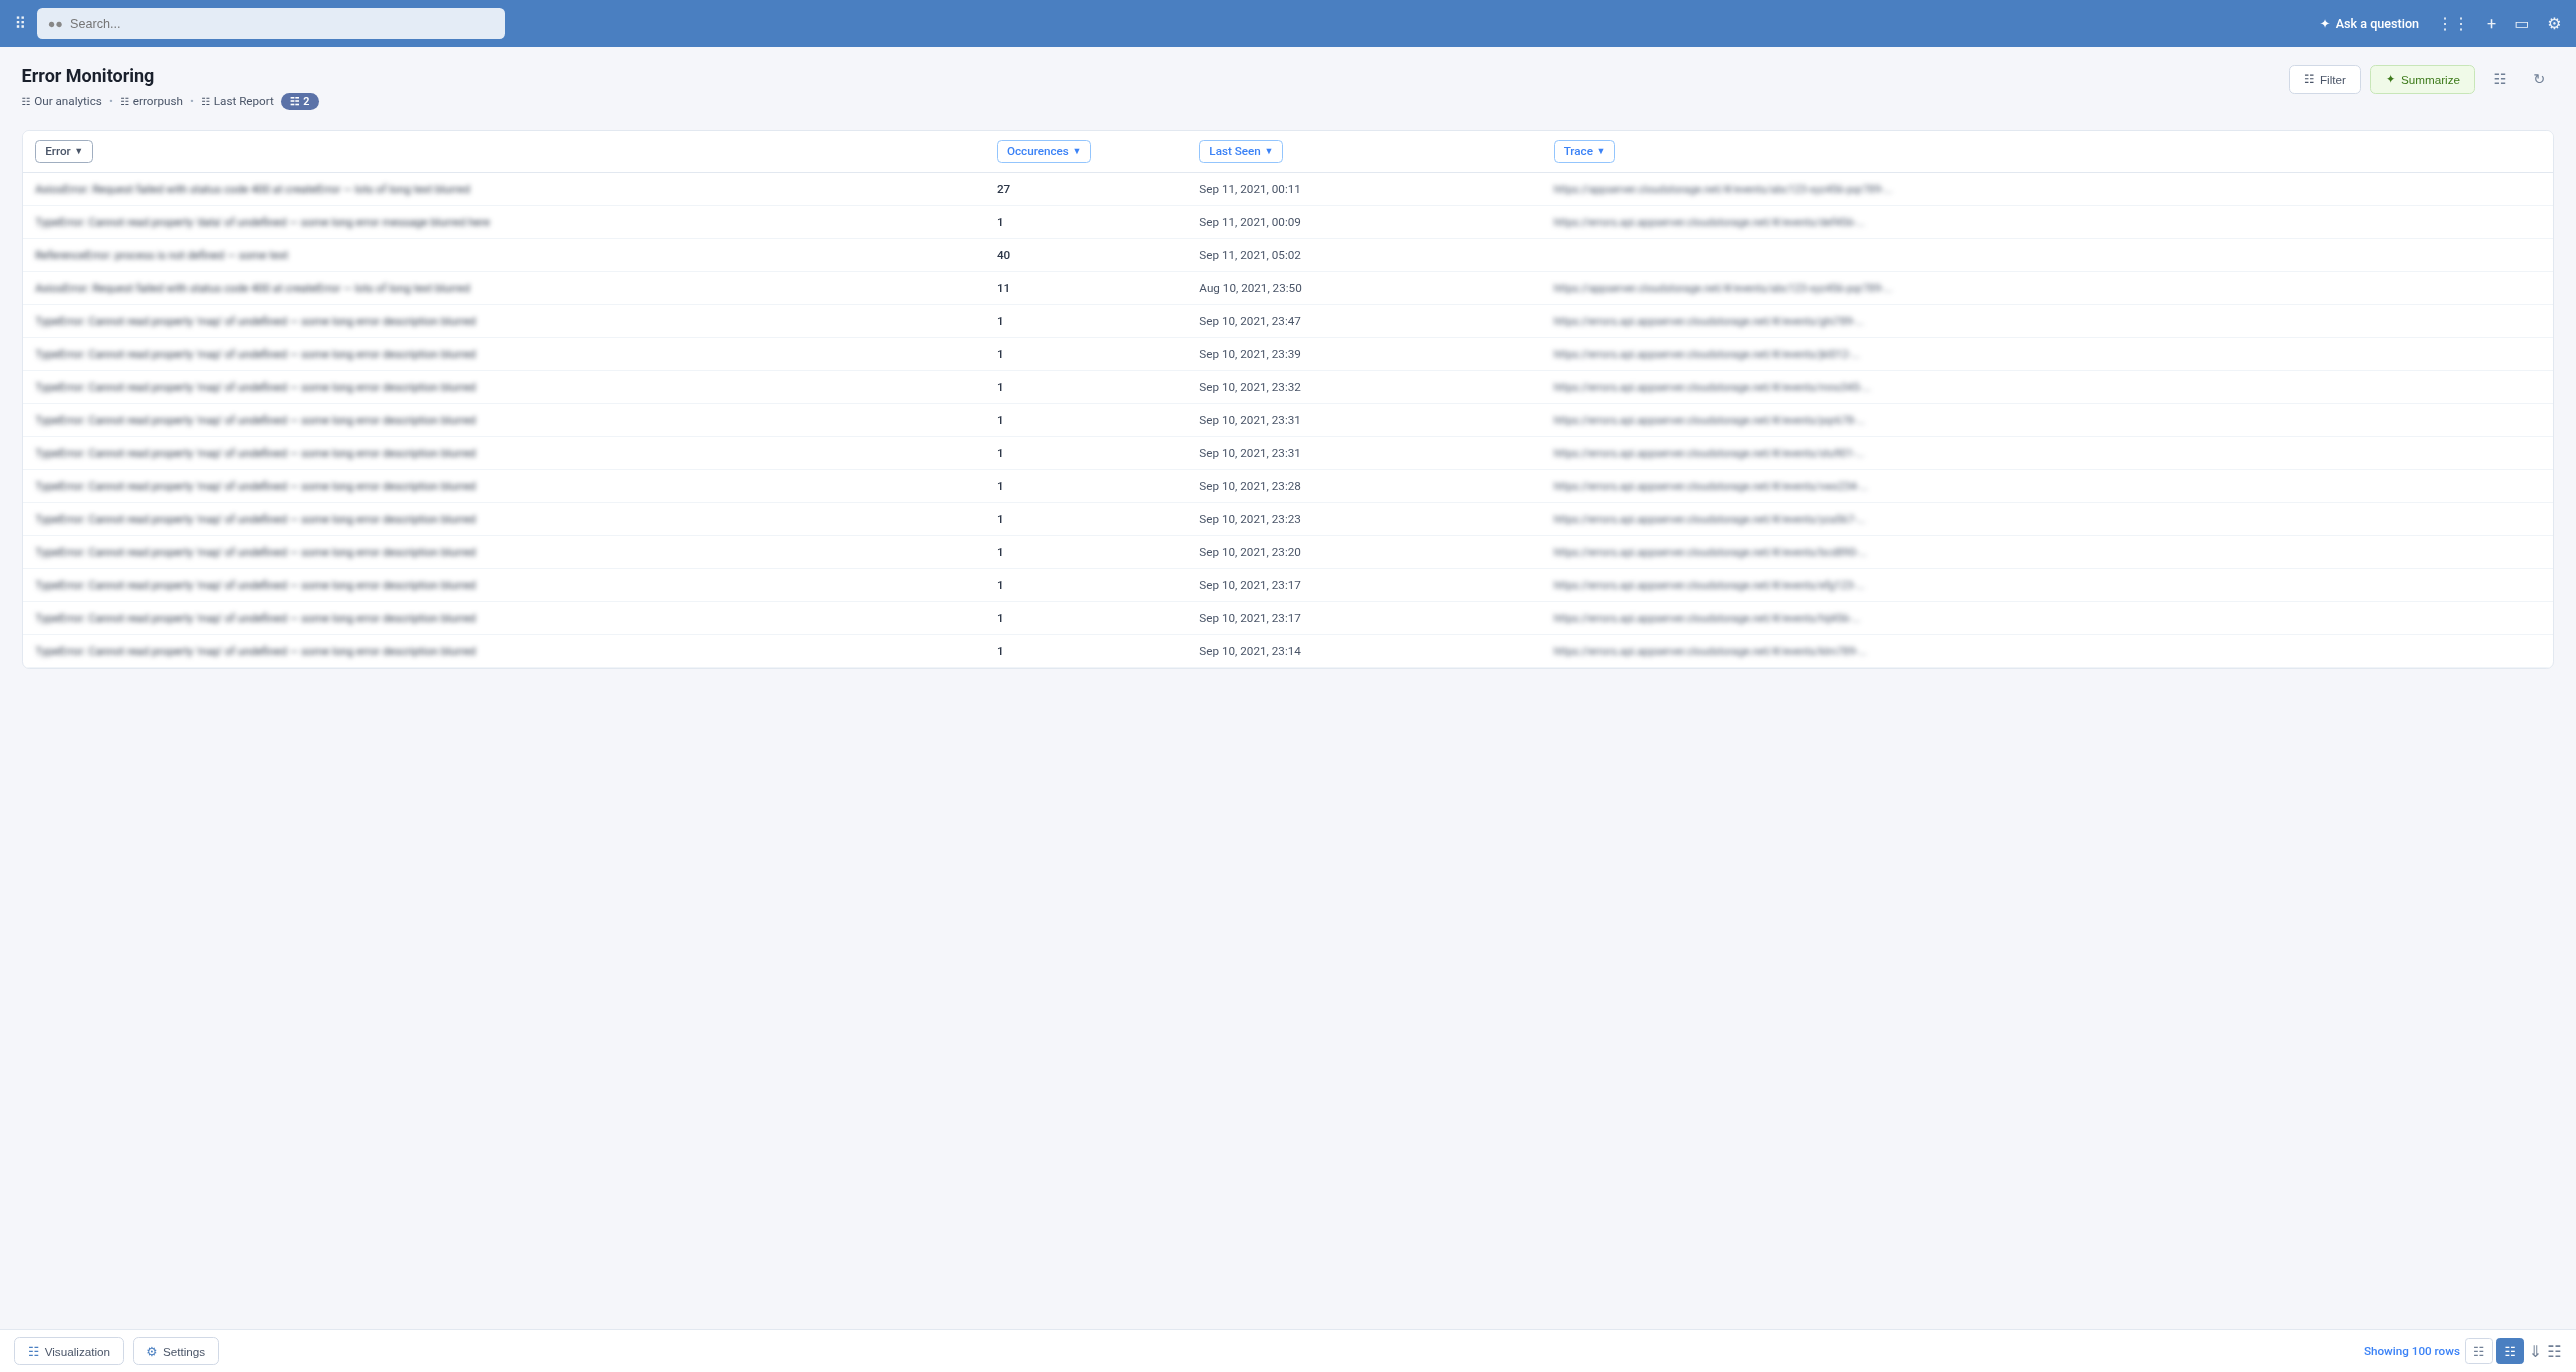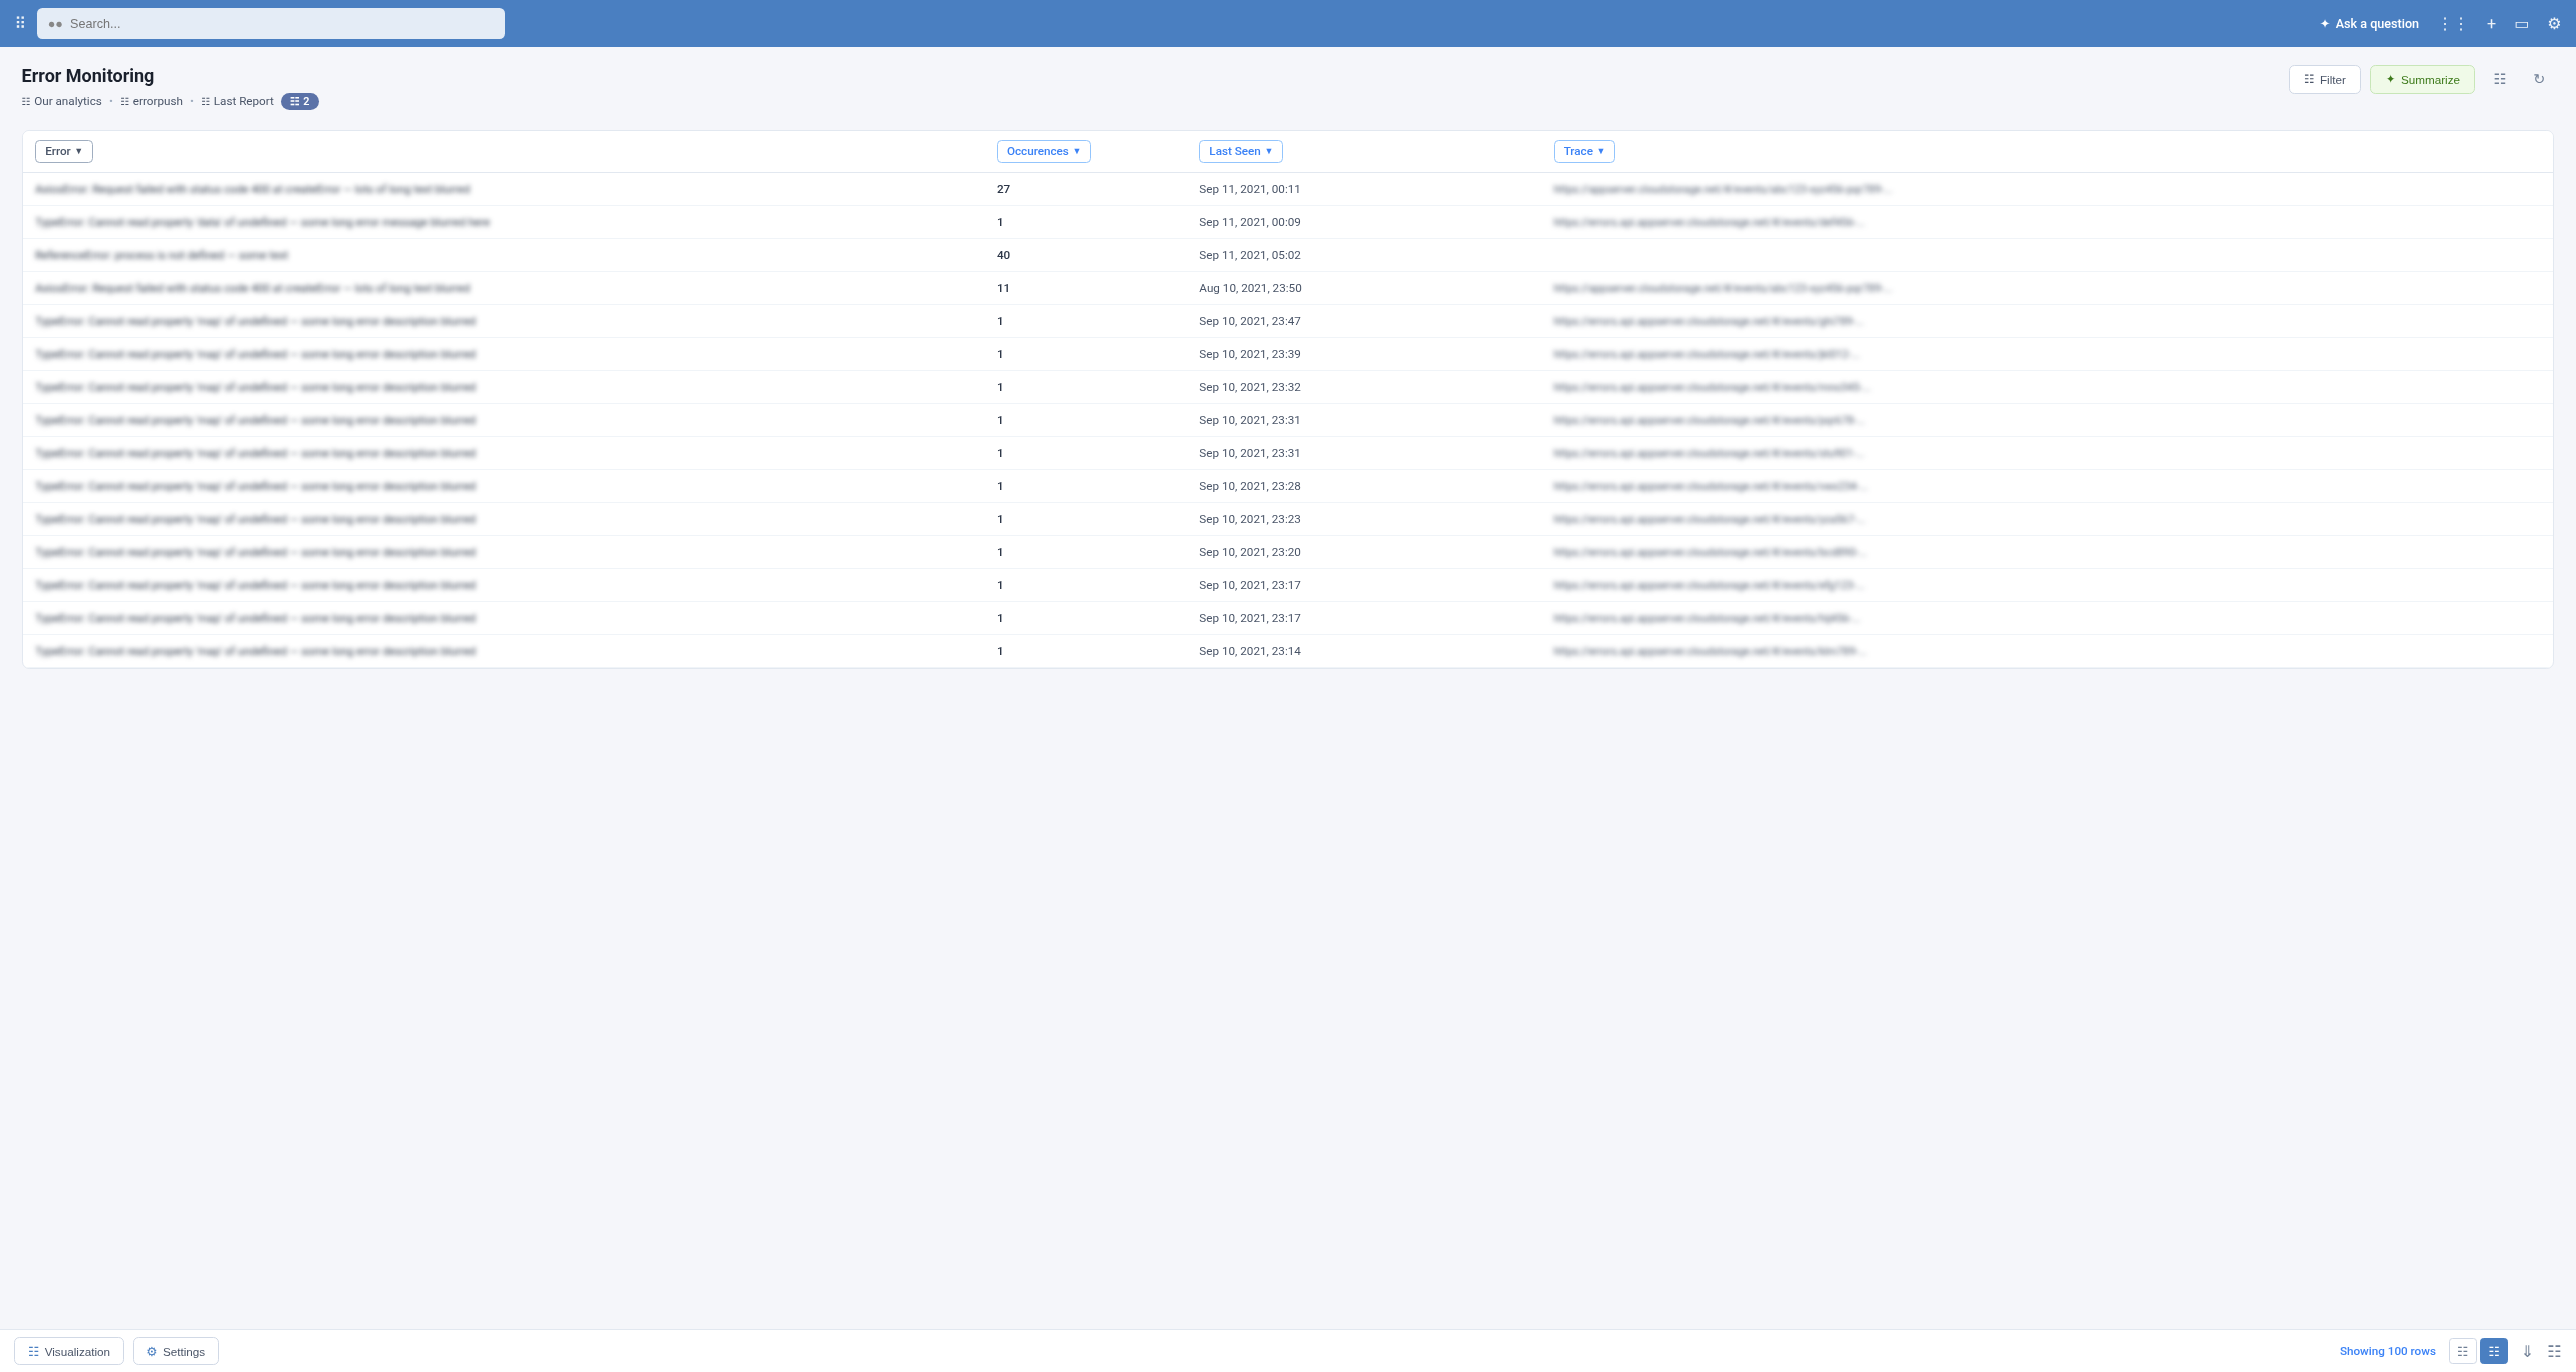--- a/index.html
+++ b/index.html
@@ -257,21 +257,21 @@
       font-weight: 500;
     }
     .bottom-btn .btn-icon-inner {
       font-size: 12.6px;
       color: #4a7fc1;
     }
     .bottom-right {
       margin-left: auto;
       display: flex;
       align-items: center;
-      gap: 13px;
+      gap: 5px;
     }
     .showing-rows {
       color: #3b82f6;
       font-size: 11.7px;
       font-weight: 500;
     }
     .view-toggle {
       display: flex;
       gap: 3.6px;
     }

